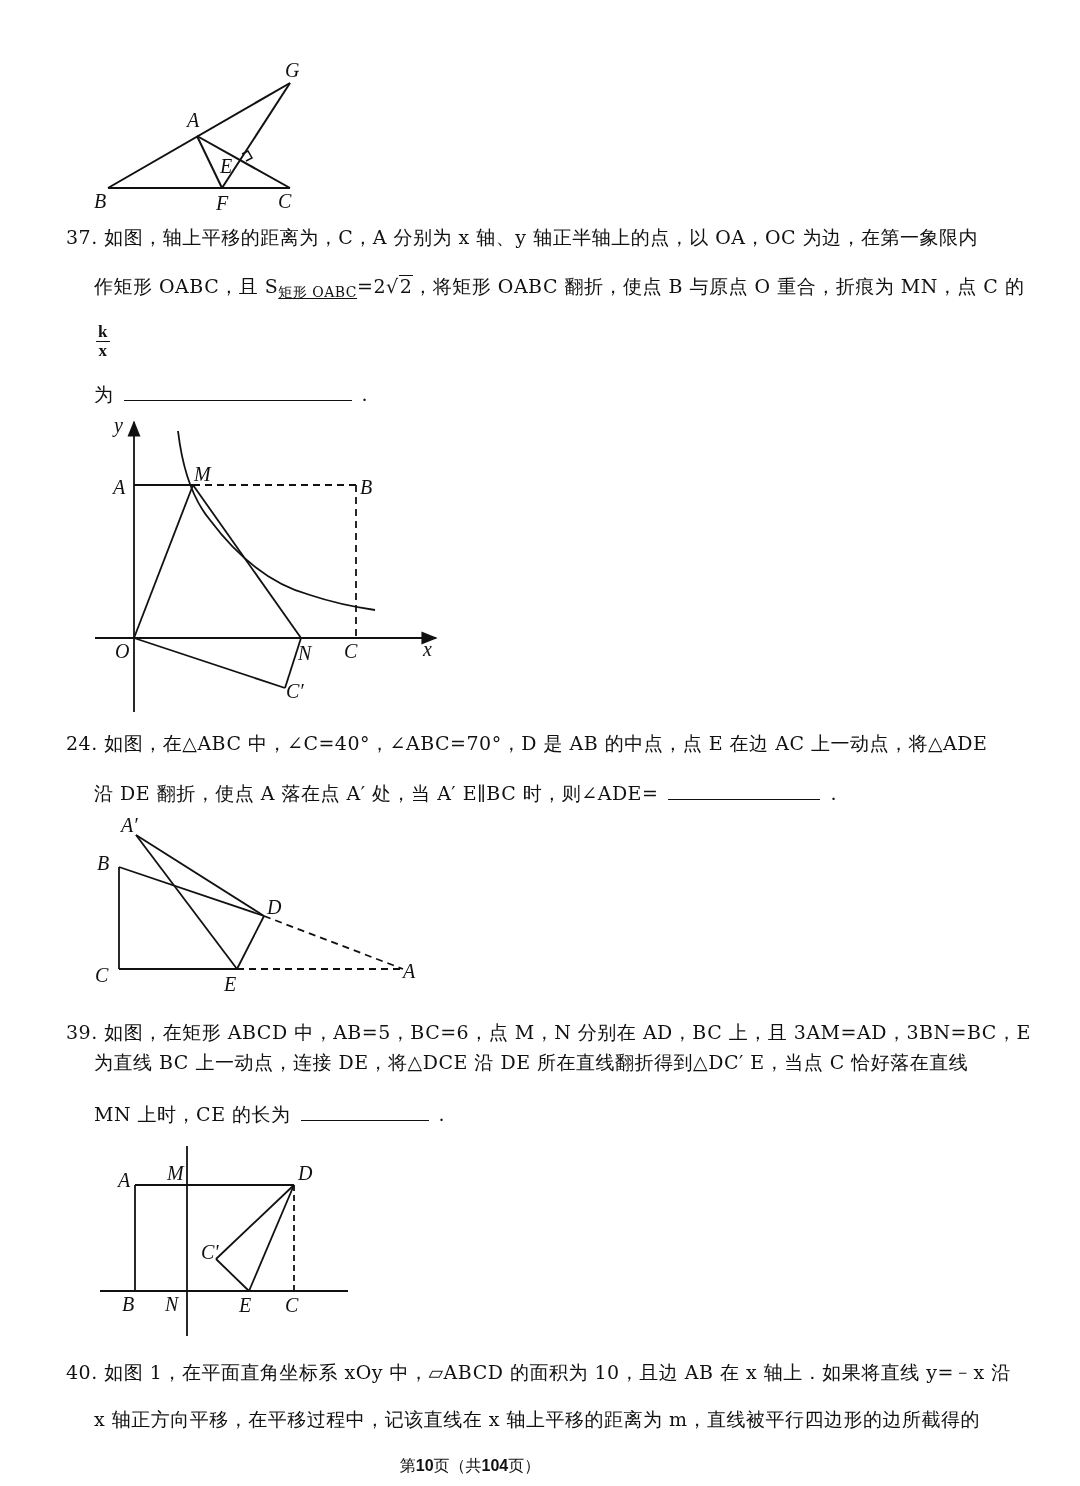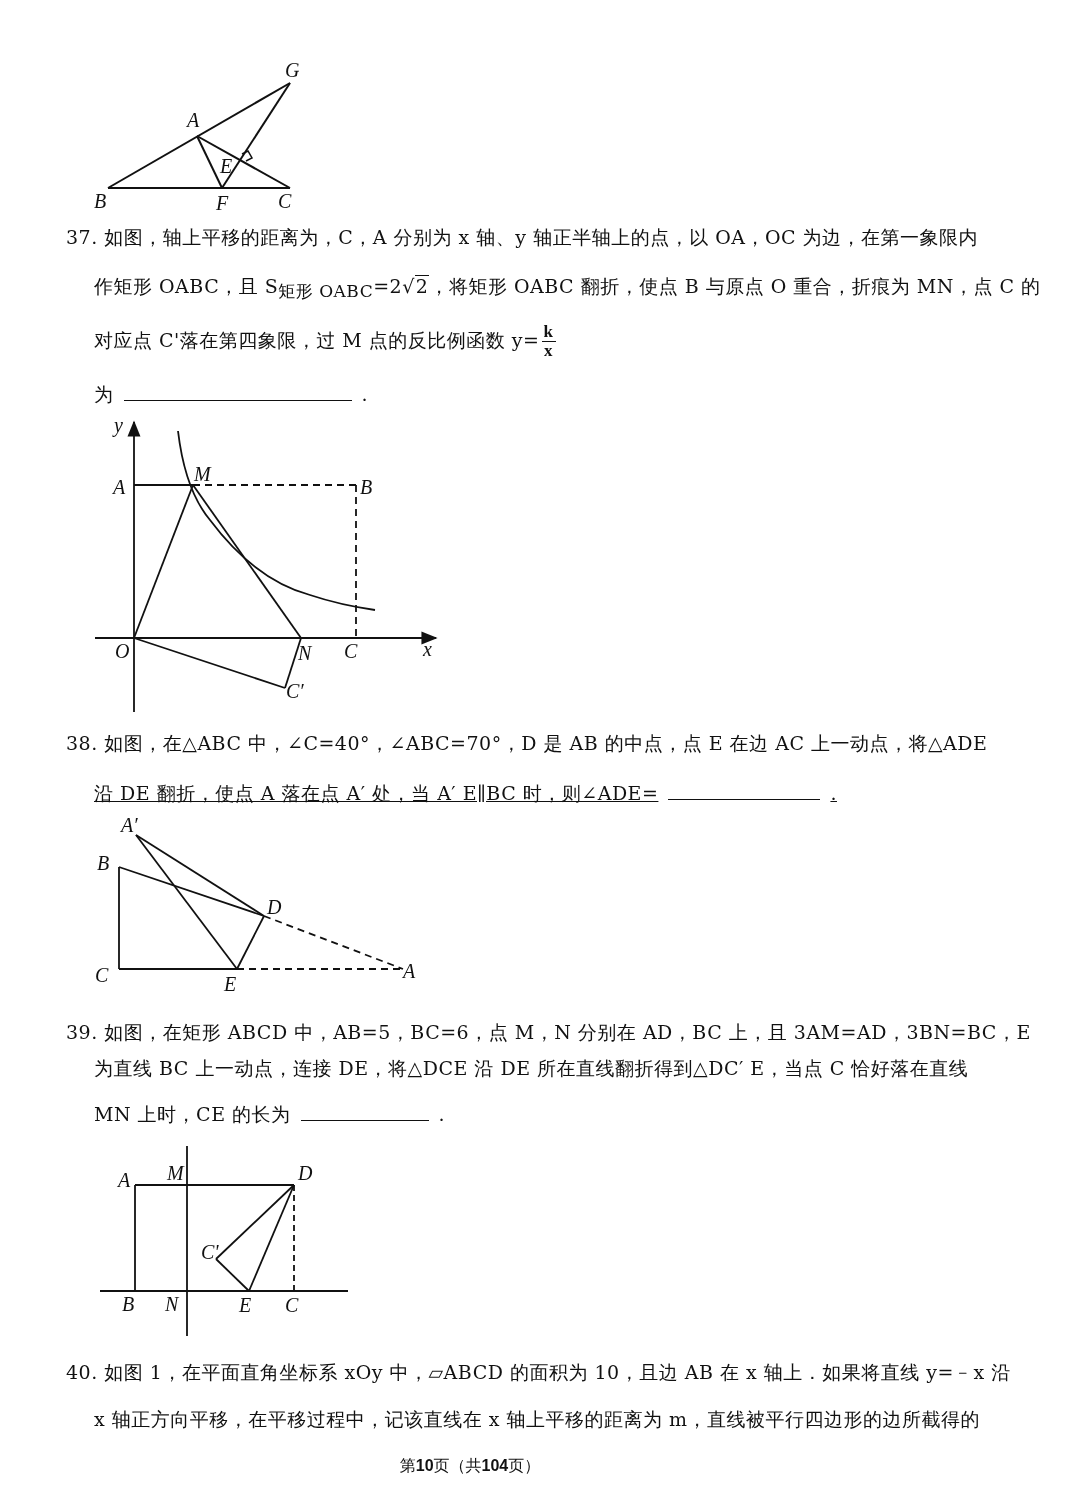--- a/index.html
+++ b/index.html
@@ -15,21 +15,21 @@
     font-style: italic; font-size: 20px; fill: #111;
   }
   .q { position: absolute; left: 66px; width: 950px; font-size: 19px; }
   .line { position: absolute; white-space: nowrap; letter-spacing: 0.5px; }
   .l1 { left: 0; }
   .ln { left: 28px; }
   .blank {
     display: inline-block; border-bottom: 1.5px solid #111;
     height: 20px; vertical-align: baseline; margin: 0 10px;
   }
-  .sub { font-size: 17px; vertical-align: -4px; }
+  .sub { font-size: 14px; vertical-align: -4px; text-decoration: underline; }
   .frac {
     display: inline-block; vertical-align: middle; text-align: center;
     font-family: "Liberation Serif", serif; font-size: 17px; line-height: 18px; margin: 0 2px;
   }
   .frac .num { display: block; border-bottom: 1.3px solid #111; padding: 0 2px; font-weight: bold; }
   .frac .den { display: block; font-weight: bold; }
   .sqrt { display: inline-block; border-top: 1.3px solid #111; padding: 0 1px; line-height: 20px; }
   .footer {
     position: absolute; left: 0; width: 940px; top: 1456px;
     text-align: center; font-size: 16px; font-family: "DejaVu Sans", sans-serif;
@@ -60,21 +60,21 @@
 
 <div class="q" style="top:225px;">
   <div class="line l1" style="top:0;">
     <span>37.</span>
     <span>如图，轴上平移的距离为，C，A 分别为 x 轴、y 轴正半轴上的点，以 OA，OC 为边，在第一象限内</span>
   </div>
   <div class="line ln" style="top:49px;">
     <span>作矩形 OABC，且 S</span><span class="sub">矩形 OABC</span><span>=2</span>√<span class="sqrt">2</span><span>，将矩形 OABC 翻折，使点 B 与原点 O 重合，折痕为 MN，点 C 的</span>
   </div>
   <div class="line ln" style="top:98px;">
-    <span>对应点 C'落在第四象限，过 M 点的反比例函数 y=</span><span class="frac"><span class="num">k</span><span class="den">x</span></span>
+    <span class="frac"><span class="num">k</span><span class="den">x</span></span>
   </div>
   <div class="line ln" style="top:155px;">
     <span>为</span><span class="blank" style="width:228px;"></span><span>.</span>
   </div>
 </div>
 
 <div class="fig" style="left:90px;top:410px;">
   <svg width="360" height="310">
     <defs>
       <marker id="arr" viewBox="0 0 10 10" refX="9" refY="5" markerWidth="9" markerHeight="9" orient="auto">
@@ -100,24 +100,24 @@
     <text x="270" y="84">B</text>
     <text x="25" y="248">O</text>
     <text x="208" y="250">N</text>
     <text x="254" y="248">C</text>
     <text x="196" y="288">C′</text>
   </svg>
 </div>
 
 <div class="q" style="top:731px;">
   <div class="line l1" style="top:0;">
-    <span>38.</span>
+    <span>24.</span>
     <span>如图，在△ABC 中，∠C=40°，∠ABC=70°，D 是 AB 的中点，点 E 在边 AC 上一动点，将△ADE</span>
   </div>
-  <div class="line ln" style="top:48px;text-decoration:underline;">
+  <div class="line ln" style="top:48px;">
     <span>沿 DE 翻折，使点 A 落在点 A′ 处，当 A′ E∥BC 时，则∠ADE=</span><span class="blank" style="width:152px;"></span><span>.</span>
   </div>
 </div>
 
 <div class="fig" style="left:85px;top:810px;">
   <svg width="350" height="190">
     <g stroke="#111" stroke-width="1.8" fill="none">
       <line x1="34" y1="57" x2="34" y2="159"></line>
       <line x1="34" y1="159" x2="152" y2="159"></line>
       <line x1="152" y1="159" x2="318" y2="159" stroke-dasharray="7,5"></line>
@@ -134,21 +134,21 @@
     <text x="139" y="181">E</text>
     <text x="318" y="168">A</text>
   </svg>
 </div>
 
 <div class="q" style="top:1008px;">
   <div class="line l1" style="top:12px;">
     <span>39.</span>
     <span>如图，在矩形 ABCD 中，AB=5，BC=6，点 M，N 分别在 AD，BC 上，且 3AM=AD，3BN=BC，E</span>
   </div>
-  <div class="line ln" style="top:48px;">
+  <div class="line ln" style="top:42px;">
     <span>为直线 BC 上一动点，连接 DE，将△DCE 沿 DE 所在直线翻折得到△DC′ E，当点 C 恰好落在直线</span>
   </div>
   <div class="line ln" style="top:92px;">
     <span>MN 上时，CE 的长为</span><span class="blank" style="width:128px;"></span><span>.</span>
   </div>
 </div>
 
 <div class="fig" style="left:90px;top:1135px;">
   <svg width="270" height="210">
     <g stroke="#111" stroke-width="1.8" fill="none">

